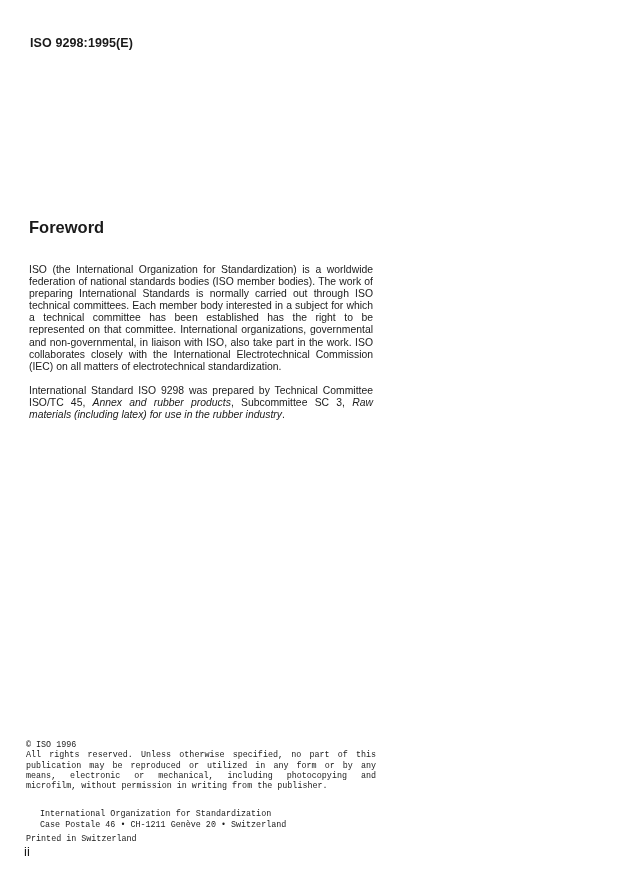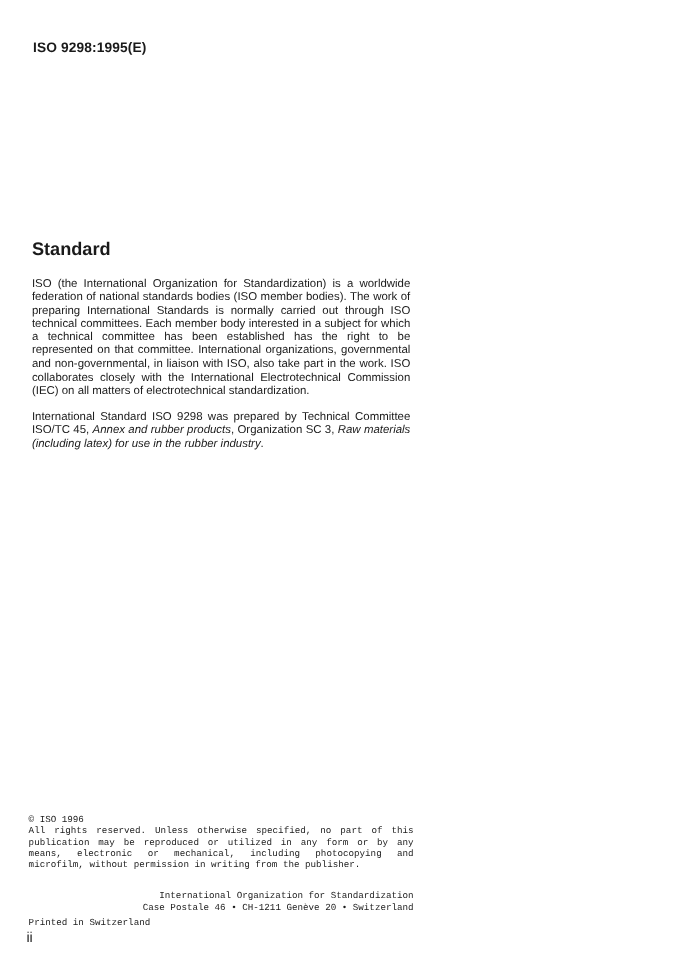--- a/index.html
+++ b/index.html
@@ -1,38 +1,38 @@
 <!DOCTYPE html>
 <html><head>
   <meta charset="utf-8">
   <style>
     html, body { margin: 0; padding: 0; background: #ffffff; }
     body { width: 622px; height: 878px; position: relative; overflow: hidden; color: #1a1a1a; font-family: "Liberation Sans", sans-serif; }
     .header { position: absolute; left: 30px; top: 36px; font-size: 12.5px; font-weight: bold; letter-spacing: 0.1px; }
     .title { position: absolute; left: 29px; top: 218px; font-size: 16.5px; font-weight: bold; }
-    .body { position: absolute; left: 29px; top: 253px; width: 344px; font-size: 10.4px; line-height: 12.1px; text-align: justify; }
+    .body { position: absolute; left: 29px; top: 264px; width: 344px; font-size: 10.4px; line-height: 12.1px; text-align: justify; }
     .body p { margin: 0 0 12px 0; }
     .body em { font-style: italic; }
     .copyright { position: absolute; left: 26px; top: 740px; width: 350px; font-size: 8.4px; line-height: 10.3px; font-family: Liberation Mono, monospace; }
     .copyright .line { display: block; }
     .copyright .rights { text-align: justify; margin-bottom: 18px; }
-    .copyright .indent { padding-left: 14px; display: block; text-align: right; }
+    .copyright .indent { padding-left: 14px; display: block; }
     .copyright .printed { margin-top: 4px; display: block; }
     .pageno { position: absolute; left: 24px; top: 844px; font-size: 13px; }
   </style>
 </head>
 <body>
 
 <div class="header">ISO 9298:1995(E)</div>
 
-<div class="title">Standard</div>
+<div class="title">Foreword</div>
 
 <div class="body">
   <p>ISO (the International Organization for Standardization) is a worldwide federation of national standards bodies (ISO member bodies). The work of preparing International Standards is normally carried out through ISO technical committees. Each member body interested in a subject for which a technical committee has been established has the right to be represented on that committee. International organizations, governmental and non-governmental, in liaison with ISO, also take part in the work. ISO collaborates closely with the International Electrotechnical Commission (IEC) on all matters of electrotechnical standardization.</p>
-  <p><span>International Standard ISO 9298 was prepared by Technical Committee ISO/TC 45, </span><em>Annex and rubber products</em><span>, Organization SC 3, </span><em>Raw materials (including latex) for use in the rubber industry</em><span>.</span></p>
+  <p><span>International Standard ISO 9298 was prepared by Technical Committee ISO/TC 45, </span><em>Annex and rubber products</em><span>, Subcommittee SC 3, </span><em>Raw materials (including latex) for use in the rubber industry</em><span>.</span></p>
 </div>
 
 <div class="copyright">
   <span class="line">©  ISO  1996</span>
   <span class="line rights">All rights reserved. Unless otherwise specified, no part of this publication may be reproduced or utilized in any form or by any means, electronic or mechanical, including photocopying and microfilm, without permission in writing from the publisher.</span>
   <span class="indent">International Organization for Standardization</span>
   <span class="indent">Case Postale 46 • CH-1211 Genève 20 • Switzerland</span>
   <span class="printed">Printed in Switzerland</span>
 </div>
 

